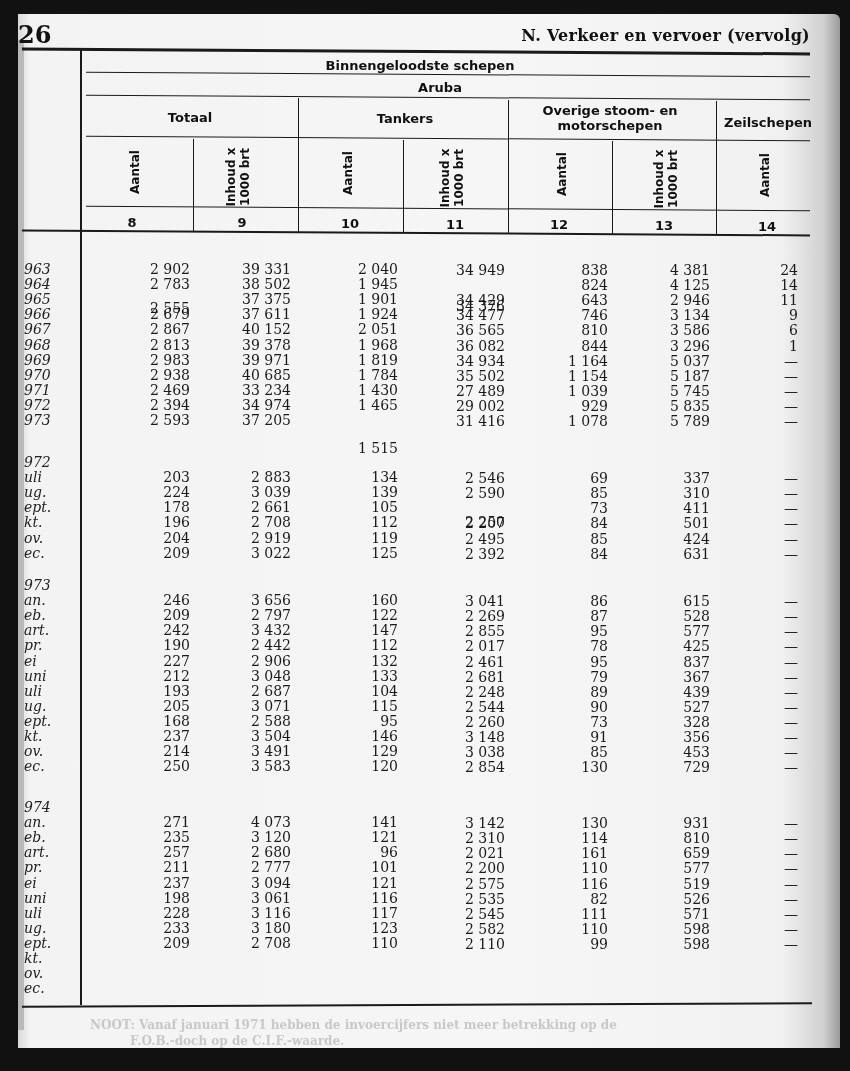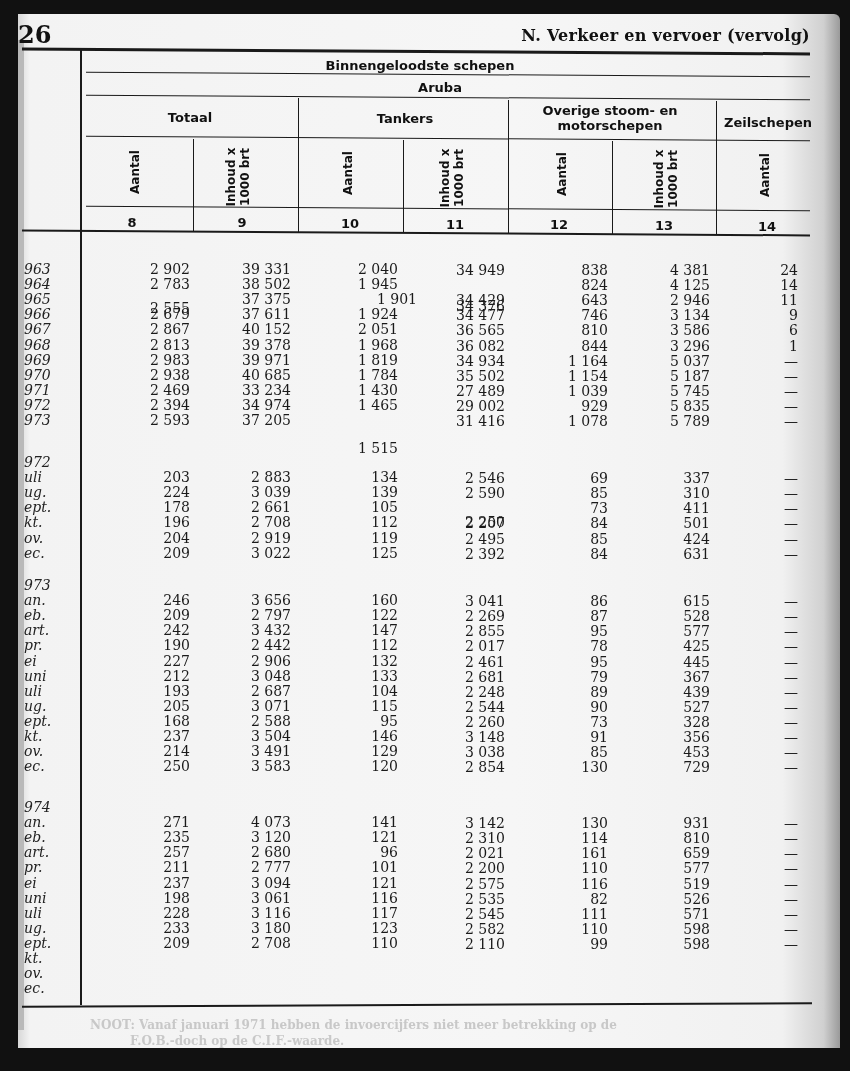--- a/index.html
+++ b/index.html
@@ -118,21 +118,21 @@
     <div class="cell" style="top: 277.1px; right: 660px;">2 783</div>
     <div class="cell" style="top: 277.1px; right: 559px;">38 502</div>
     <div class="cell" style="top: 277.1px; right: 452px;">1 945</div>
     <div class="cell" style="top: 278.1px; right: 345px; margin-top: 21px;">34 376</div>
     <div class="cell" style="top: 278.1px; right: 242px;">824</div>
     <div class="cell" style="top: 278.1px; right: 140px;">4 125</div>
     <div class="cell" style="top: 278.1px; right: 52px;">14</div>
     <div class="stub" style="top: 292.2px;">965</div>
     <div class="cell" style="top: 301px; right: 660px;">2 555</div>
     <div class="cell" style="top: 292.2px; right: 559px;">37 375</div>
-    <div class="cell" style="top: 292.2px; right: 433px;">1 901</div>
+    <div class="cell" style="top: 292.2px; right: 452px;">1 901</div>
     <div class="cell" style="top: 293.2px; right: 345px;">34 429</div>
     <div class="cell" style="top: 293.2px; right: 242px;">643</div>
     <div class="cell" style="top: 293.2px; right: 140px;">2 946</div>
     <div class="cell" style="top: 293.2px; right: 52px;">11</div>
     <div class="stub" style="top: 307.3px;">966</div>
     <div class="cell" style="top: 307.3px; right: 660px;">2 679</div>
     <div class="cell" style="top: 307.3px; right: 559px;">37 611</div>
     <div class="cell" style="top: 307.3px; right: 452px;">1 924</div>
     <div class="cell" style="top: 308.3px; right: 345px;">34 477</div>
     <div class="cell" style="top: 308.3px; right: 242px;">746</div>
@@ -275,21 +275,21 @@
     <div class="cell" style="top: 639.4px; right: 345px;">2 017</div>
     <div class="cell" style="top: 639.4px; right: 242px;">78</div>
     <div class="cell" style="top: 639.4px; right: 140px;">425</div>
     <div class="cell" style="top: 639.4px; right: 52px;">—</div>
     <div class="stub" style="top: 653.5px;">ei</div>
     <div class="cell" style="top: 653.5px; right: 660px;">227</div>
     <div class="cell" style="top: 653.5px; right: 559px;">2 906</div>
     <div class="cell" style="top: 653.5px; right: 452px;">132</div>
     <div class="cell" style="top: 654.5px; right: 345px;">2 461</div>
     <div class="cell" style="top: 654.5px; right: 242px;">95</div>
-    <div class="cell" style="top: 654.5px; right: 140px;">445</div>
+    <div class="cell" style="top: 654.5px; right: 140px;">837</div>
     <div class="cell" style="top: 654.5px; right: 52px;">—</div>
     <div class="stub" style="top: 668.6px;">uni</div>
     <div class="cell" style="top: 668.6px; right: 660px;">212</div>
     <div class="cell" style="top: 668.6px; right: 559px;">3 048</div>
     <div class="cell" style="top: 668.6px; right: 452px;">133</div>
     <div class="cell" style="top: 669.6px; right: 345px;">2 681</div>
     <div class="cell" style="top: 669.6px; right: 242px;">79</div>
     <div class="cell" style="top: 669.6px; right: 140px;">367</div>
     <div class="cell" style="top: 669.6px; right: 52px;">—</div>
     <div class="stub" style="top: 683.7px;">uli</div>

